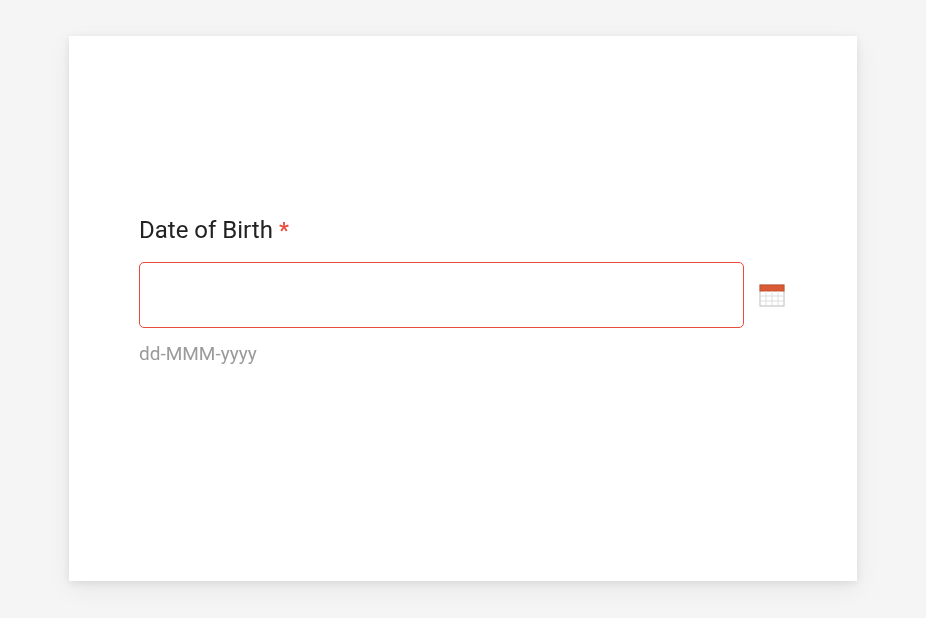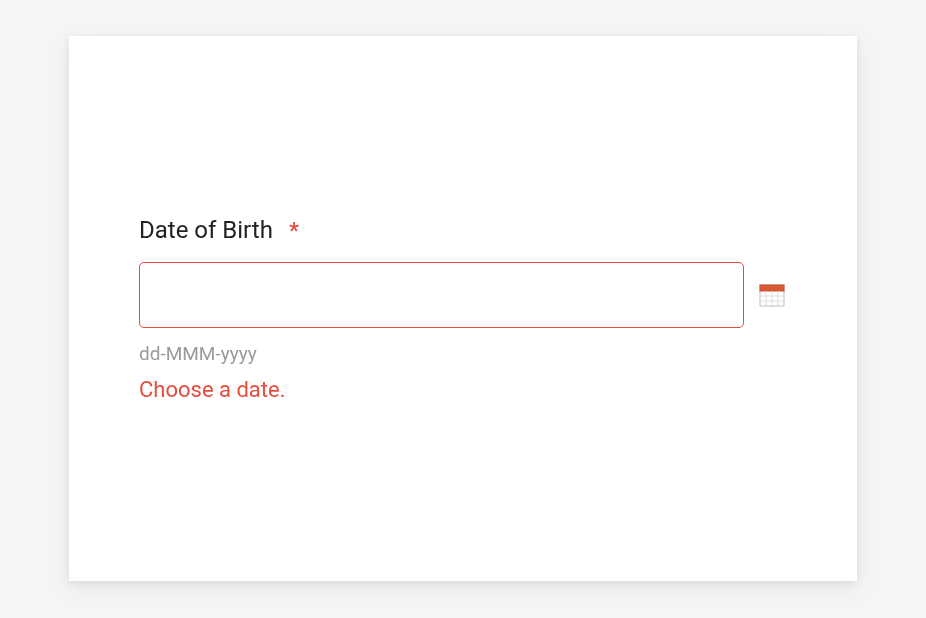--- a/index.html
+++ b/index.html
@@ -23,21 +23,21 @@
       padding: 180px 70px 0 70px;
       position: relative;
     }
     .field-label {
       font-size: 24px;
       color: #222;
       font-weight: 400;
       margin-bottom: 18px;
       display: flex;
       align-items: baseline;
-      gap: 16px;
+      gap: 6px;
     }
     .required-asterisk {
       color: #e74c3c;
       font-size: 22px;
       font-weight: 600;
     }
     .input-row {
       display: flex;
       align-items: center;
       gap: 14px;
@@ -92,14 +92,13 @@
         <line x1="1" y1="14" x2="25" y2="14" stroke="#ddd" stroke-width="1"></line>
         <line x1="1" y1="19" x2="25" y2="19" stroke="#ddd" stroke-width="1"></line>
         <line x1="7" y1="9" x2="7" y2="24" stroke="#ddd" stroke-width="1"></line>
         <line x1="13" y1="9" x2="13" y2="24" stroke="#ddd" stroke-width="1"></line>
         <line x1="19" y1="9" x2="19" y2="24" stroke="#ddd" stroke-width="1"></line>
       </svg>
     </span>
   </div>
 
   <div class="hint">dd-MMM-yyyy</div>
-  <div class="error">Choose a date.</div>
 </div>
 
 </body></html>

